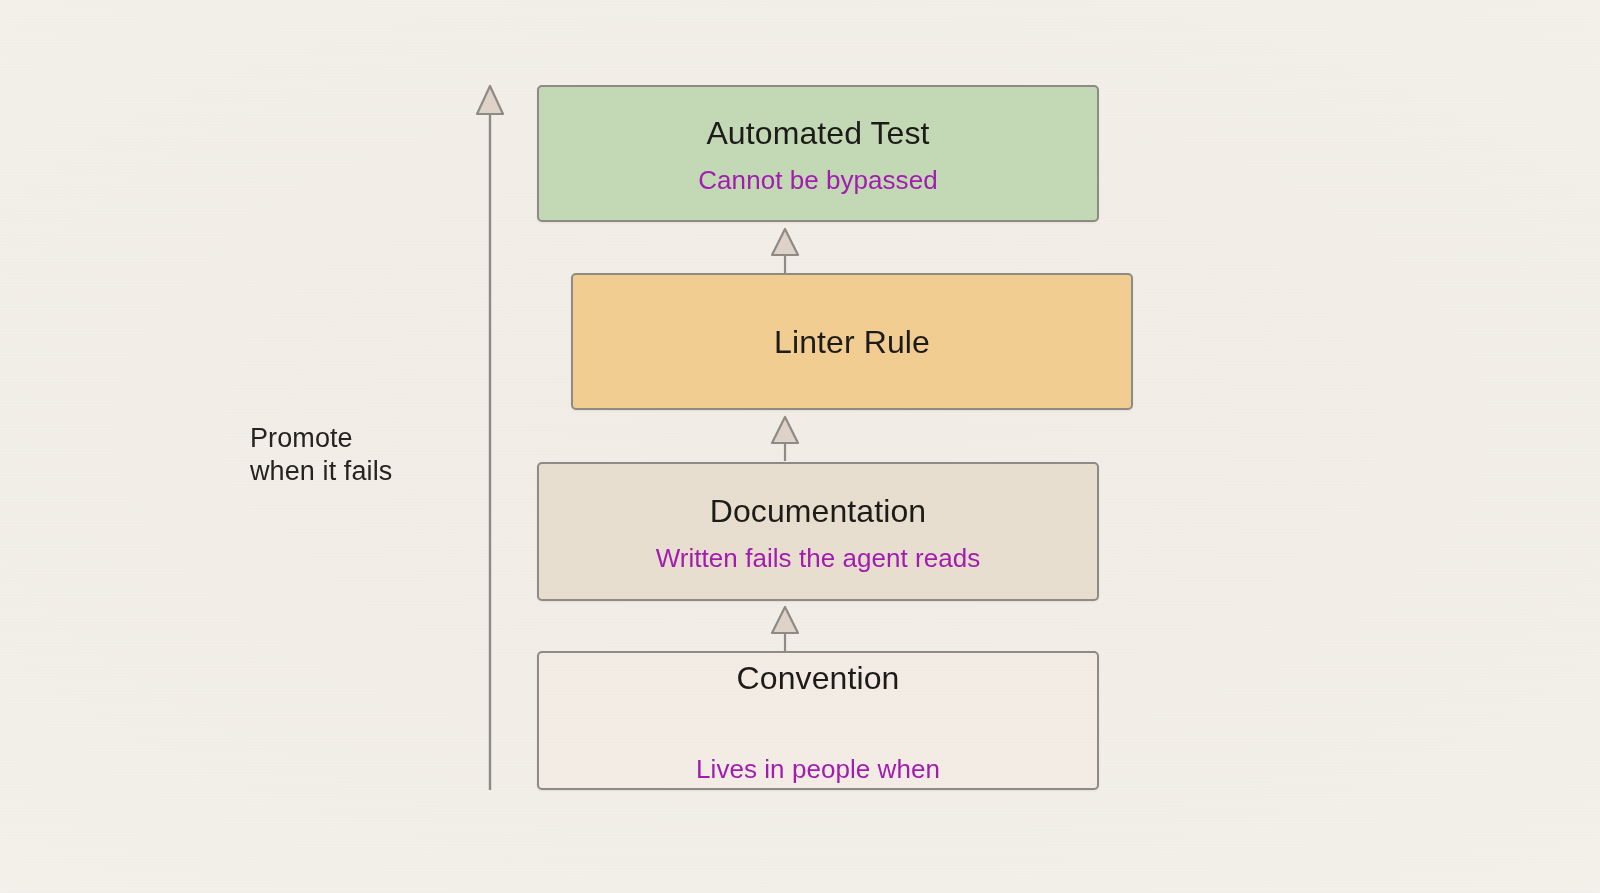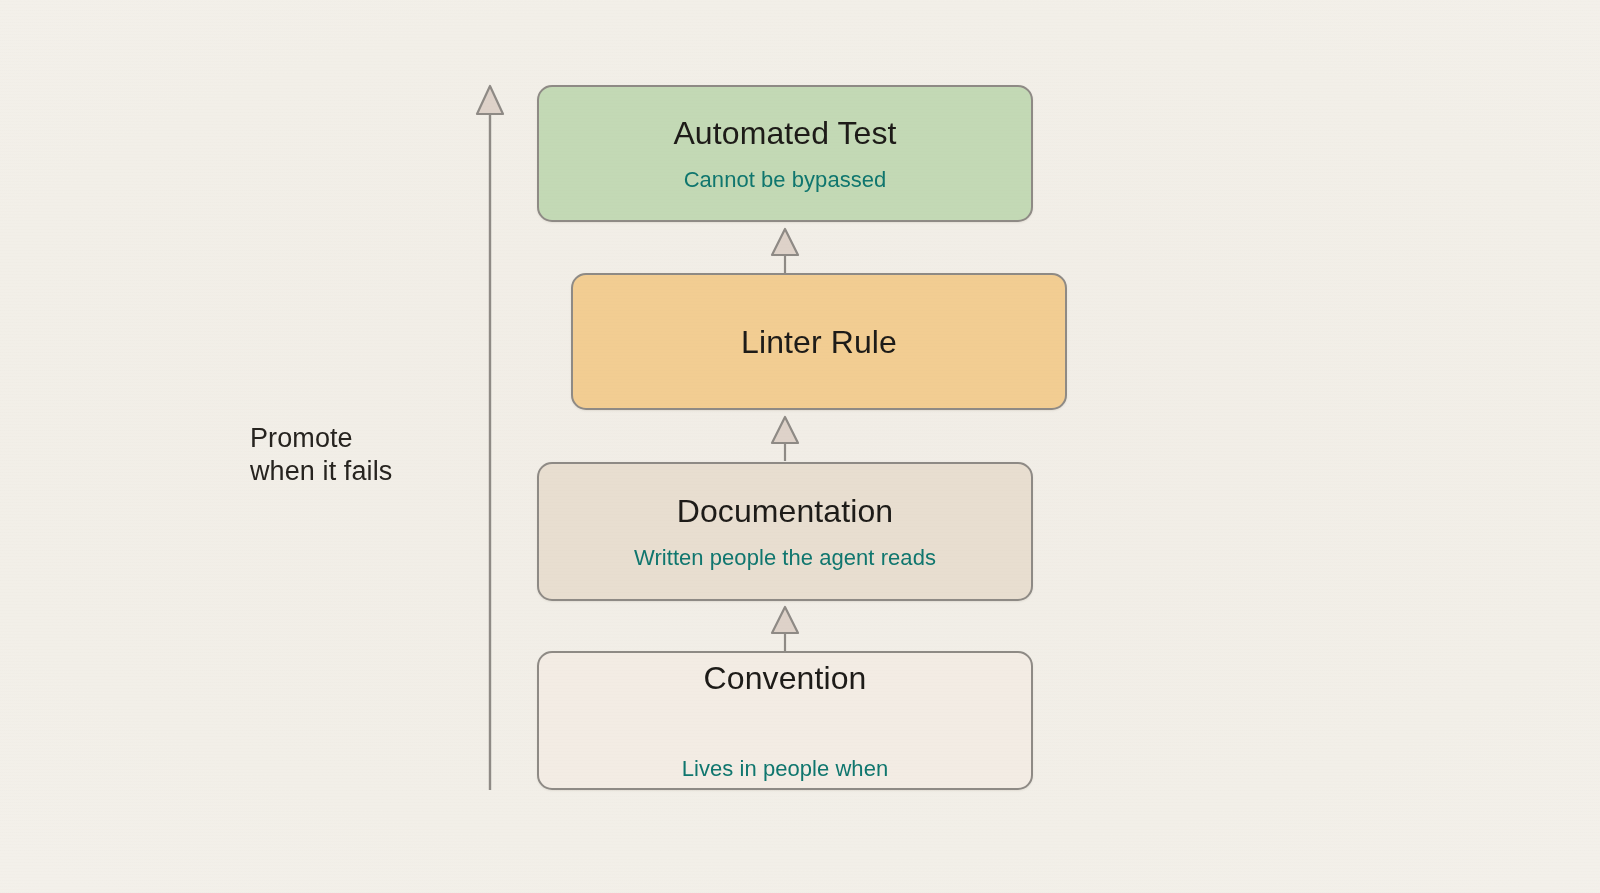--- a/index.html
+++ b/index.html
@@ -61,40 +61,40 @@
     font-size: 27px;
     line-height: 33px;
     letter-spacing: .1px;
     white-space: pre-line;
   }
 
   
   .node {
     position: absolute;
     left: 537px;
-    width: 496px;
+    width: 562px;
     box-sizing: border-box;
     border: 2px solid #8e8a85;
-    border-radius: 15px;
+    border-radius: 5px;
     display: flex;
     flex-direction: column;
     align-items: center;
     justify-content: center;
     box-shadow: 0 1px 2px rgba(90,78,62,0.10);
   }
   .node .title {
     font-size: 32px;
     line-height: 36px;
     color: #1d1b18;
     letter-spacing: .1px;
   }
   .node .subtitle {
-    font-size: 22px;
+    font-size: 26px;
     line-height: 26px;
-    color: #0f766e;
+    color: #a21caf;
     margin-top: 16px;
     letter-spacing: .05px;
   }
 
   #node-0 { top: 85px;  height: 137px; }
   #node-1 { top: 273px; height: 137px; }
   #node-2 { top: 462px; height: 139px; }
   #node-3 { top: 651px; height: 139px; gap: 44px; }
 
   
@@ -141,21 +141,21 @@
 
   <div class="connector" id="connector-1">
     <svg width="30" height="52" viewBox="0 0 30 52">
       <line x1="15" y1="52" x2="15" y2="34" stroke="#8e8a85" stroke-width="2.2"></line>
       <polygon points="15,8 28,34 2,34" fill="#ded2c9" stroke="#8e8a85" stroke-width="2.2" stroke-linejoin="round"></polygon>
     </svg>
   </div>
 
   <div class="node" id="node-2" style="background:#e8ded0;">
     <div class="title">Documentation</div>
-    <div class="subtitle">Written people the agent reads</div>
+    <div class="subtitle">Written fails the agent reads</div>
   </div>
 
   <div class="connector" id="connector-2">
     <svg width="30" height="52" viewBox="0 0 30 52">
       <line x1="15" y1="52" x2="15" y2="34" stroke="#8e8a85" stroke-width="2.2"></line>
       <polygon points="15,8 28,34 2,34" fill="#ded2c9" stroke="#8e8a85" stroke-width="2.2" stroke-linejoin="round"></polygon>
     </svg>
   </div>
 
   <div class="node" id="node-3" style="background:#f3ece4;">

